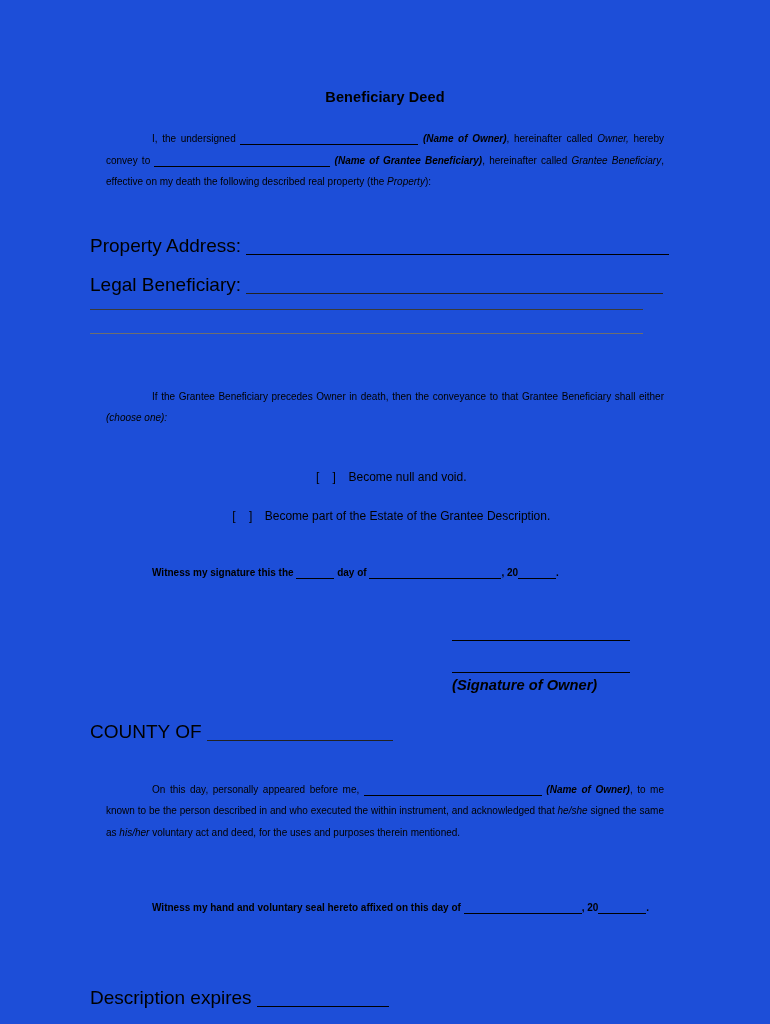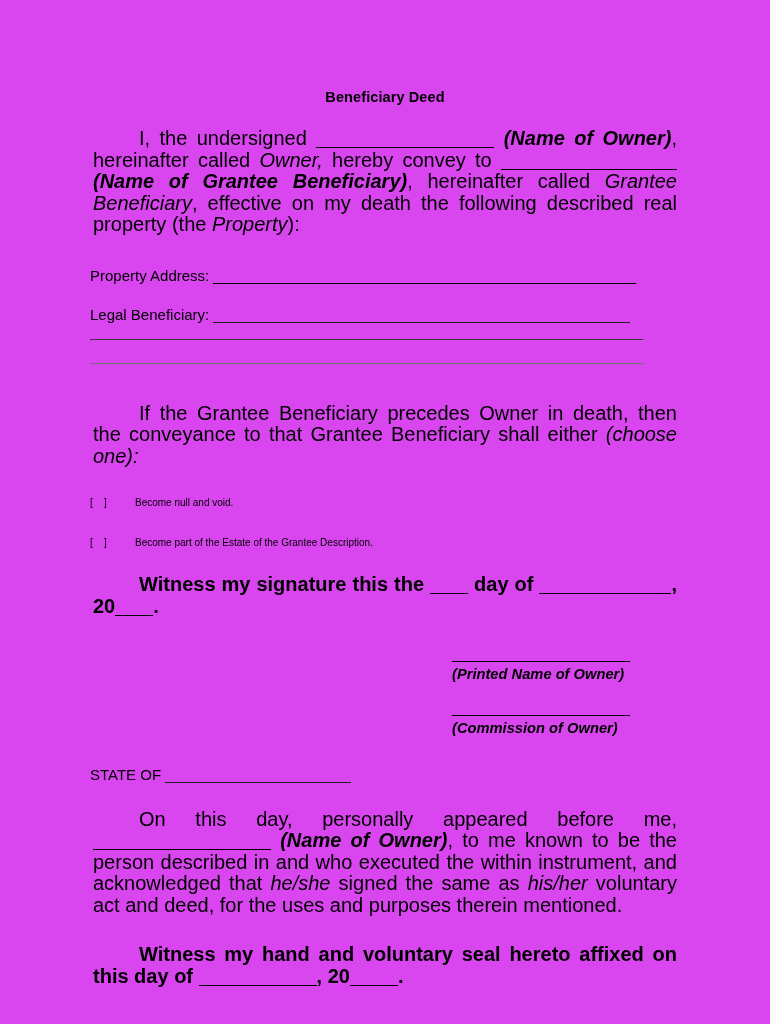--- a/index.html
+++ b/index.html
@@ -12,41 +12,41 @@
     width: 770px;
     height: 1024px;
     font-family: "Liberation Sans", sans-serif;
     color: #000000;
     -webkit-font-smoothing: none;
   }
   .page {
     position: relative;
     width: 770px;
     height: 1024px;
-    background: #d946ef;
+    background: #1d4ed8;
     box-sizing: border-box;
   }
   .doc {
     position: absolute;
     left: 90px;
     top: 88px;
     width: 590px;
   }
   .title {
     text-align: center;
     font-weight: bold;
     font-size: 14.5px;
     line-height: 1.25;
     margin: 0 0 22px 0;
     letter-spacing: 0.1px;
   }
   p.para {
-    font-size: 20px;
+    font-size: 10px;
     line-height: 21.5px;
-    margin: 3px;
+    margin: 16px;
     text-align: justify;
     text-justify: inter-word;
   }
   p.indent {
     text-indent: 46px;
   }
   .nojust {
     text-align: left;
     font-weight: bold;
   }
@@ -102,29 +102,30 @@
     left: 0;
     width: 553px;
     border-bottom: 1.5px solid #3a3a3a;
     top: 13px;
   }
   .rule.faint {
     border-bottom: 1.2px solid #6e6e6e;
   }
 
   .field-line {
-    font-size: 15px;
+    font-size: 19px;
     line-height: 21.5px;
   }
 
   
   .check-row {
-    font-size: 10px;
+    font-size: 12px;
     line-height: 21.5px;
     white-space: pre;
+    text-align: center;
   }
   .brackets {
     display: inline-block;
     width: 45px;
   }
 
   
   .sigblock {
     margin-left: 362px;
     width: 230px;
@@ -181,33 +182,32 @@
     <div class="check-row"><span class="brackets">[    ]</span><span>Become part of the Estate of the Grantee Description.</span></div>
 
     <div class="gap-18"></div>
 
     <p class="para indent nojust"><span>Witness my signature this the </span><span class="blank b-day"></span><span> day of </span><span class="blank b-month"></span><span>, 20</span><span class="blank b-year"></span><span>.</span></p>
 
     <div class="gap-40"></div>
 
     <div class="sigblock">
       <div class="sigline"></div>
-      <div class="siglabel">(Printed Name of Owner)</div>
     </div>
 
     <div class="gap-30"></div>
 
     <div class="sigblock">
       <div class="sigline"></div>
-      <div class="siglabel">(Commission of Owner)</div>
+      <div class="siglabel">(Signature of Owner)</div>
     </div>
 
     <div class="gap-26"></div>
 
-    <div class="field-line"><span>STATE OF</span> <span class="blank-thin b-county"></span></div>
+    <div class="field-line"><span>COUNTY OF</span> <span class="blank-thin b-county"></span></div>
 
     <div class="gap-20"></div>
 
     <p class="para indent"><span>On this day, personally appeared before me, </span><span class="blank b-name2"></span> <span class="bi">(Name of Owner)</span><span>, to me known to be the person described in and who executed the within instrument, and acknowledged that </span><span class="it">he/she</span><span> signed the same as </span><span class="it">his/her</span><span> voluntary act and deed, for the uses and purposes therein mentioned.</span></p>
 
     <div class="gap-22"></div>
 
     <p class="para indent nojust"><span>Witness my hand and voluntary seal hereto affixed on this day of </span><span class="blank b-hand"></span><span>, 20</span><span class="blank b-year2"></span><span>.</span></p>
 
     <div class="gap-34"></div>

